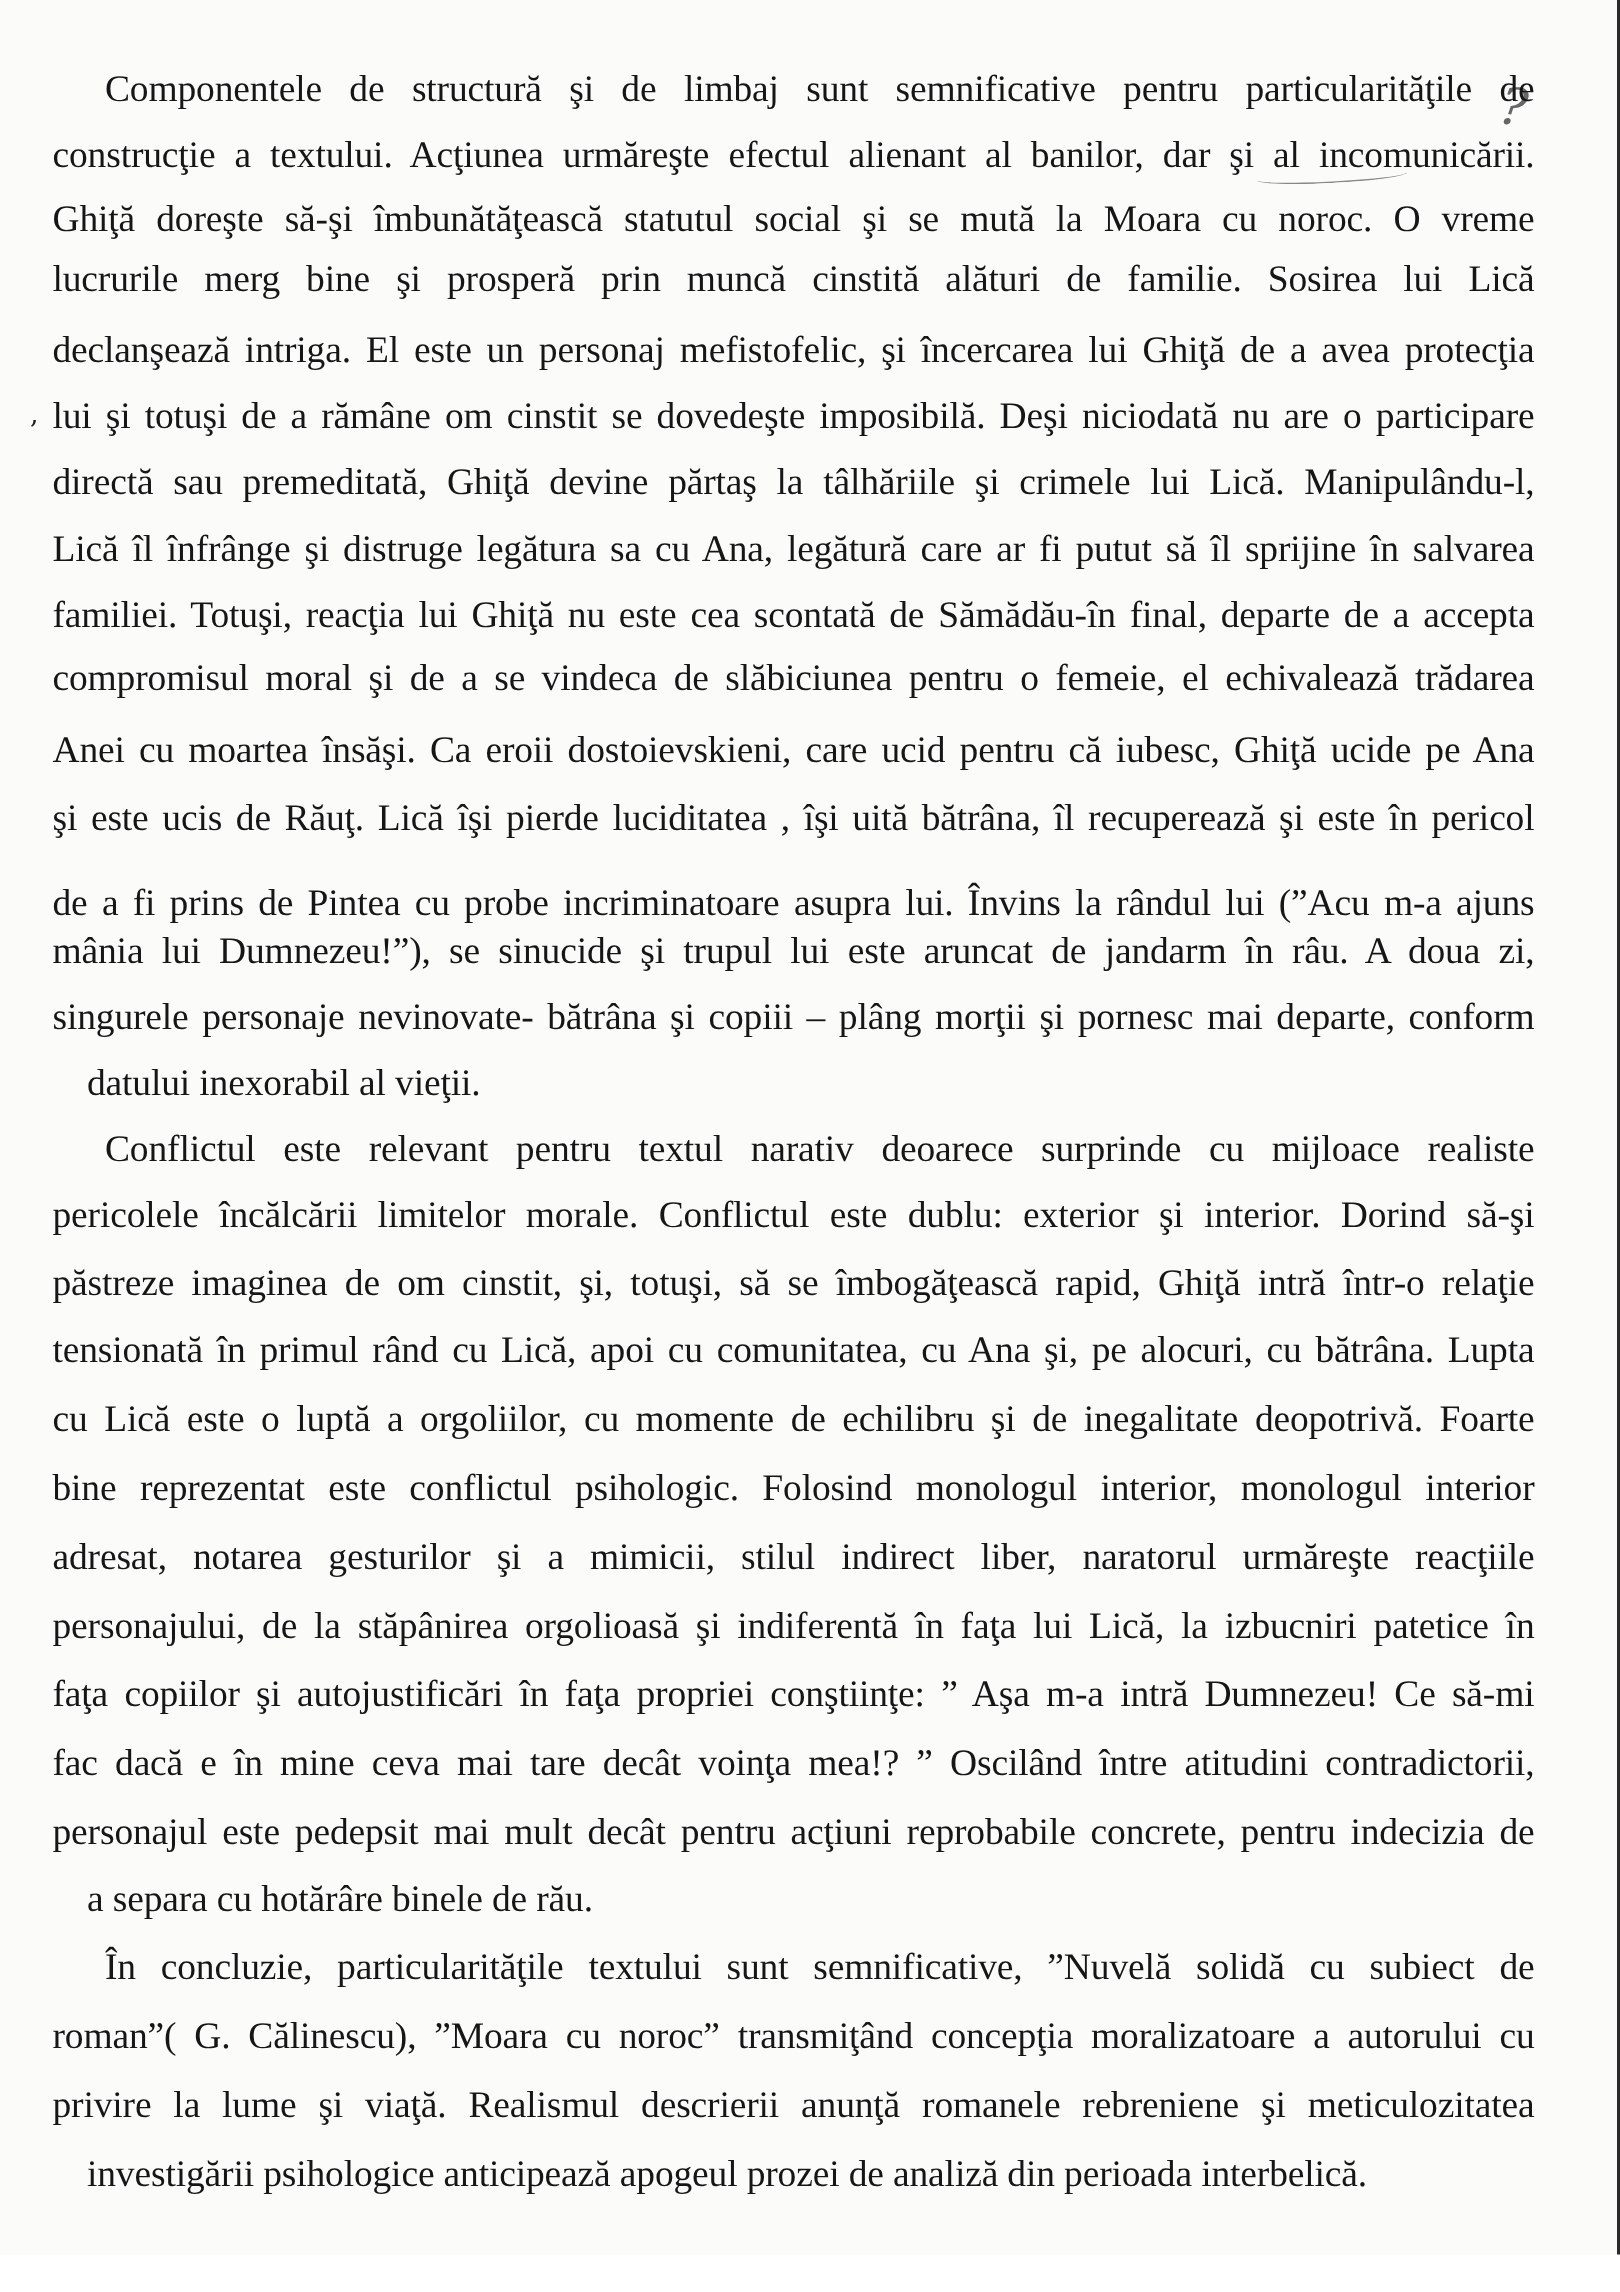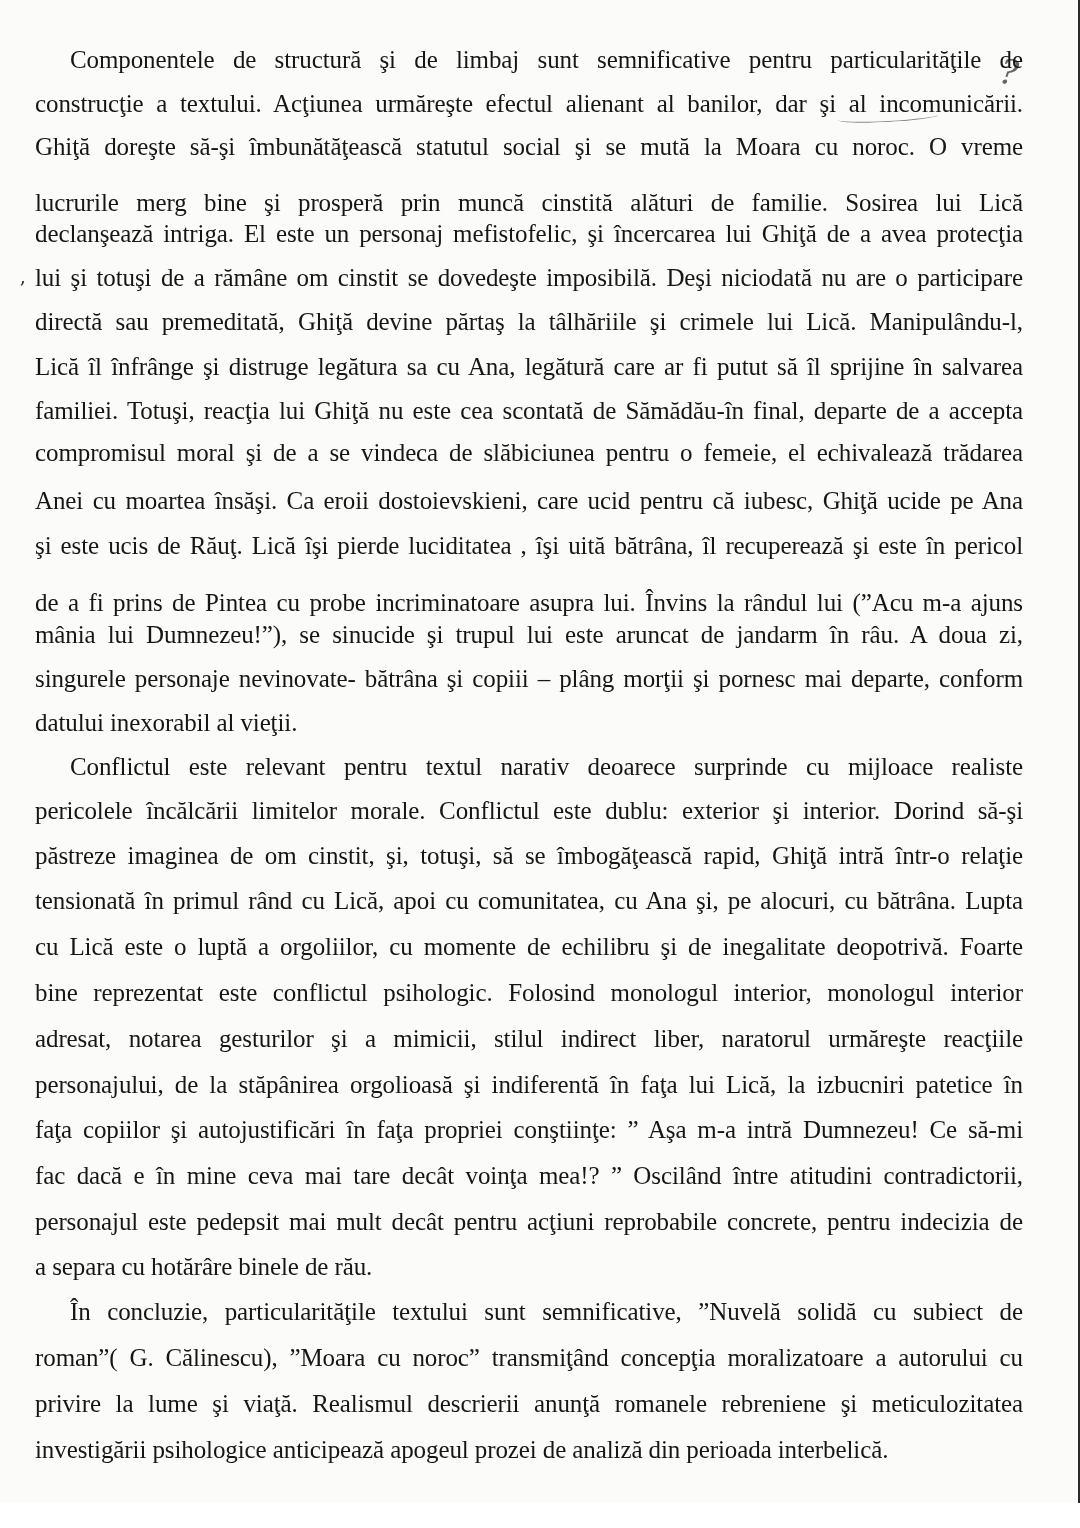--- a/index.html
+++ b/index.html
@@ -21,21 +21,21 @@
     left: 35px;
     width: 988px;
     font-size: 25px;
     line-height: 30px;
     white-space: nowrap;
     text-align: justify;
     text-align-last: justify;
     letter-spacing: -0.1px;
   }
   .line.indent { left: 70px; width: 953px; }
-  .line.last { text-align-last: left; }
+  .line.last { text-align-last: left; margin-left: 23px; }
   .margin-mark {
     position: absolute;
     font-family: "DejaVu Serif", serif;
     color: #555;
   }
   .question-mark { left: 1000px; top: 52px; font-size: 34px; transform: rotate(8deg); color: #666; font-style: italic; }
   .comma-mark { left: 20px; top: 266px; font-size: 18px; color: #222; }
   .underline-mark {
     position: absolute; left: 838px; top: 113px; width: 100px; height: 8px;
     border-bottom: 1.5px solid #888; border-radius: 0 0 50% 50%;
@@ -48,21 +48,21 @@
 <div class="paper">
 
   <span class="margin-mark question-mark">?</span>
   <span class="margin-mark comma-mark">,</span>
   <span class="underline-mark"></span>
 
   <div>
     <div class="line indent" style="top:45px">Componentele de structură şi de limbaj sunt semnificative pentru particularităţile de</div>
     <div class="line" style="top:89px">construcţie a textului. Acţiunea urmăreşte efectul alienant al banilor, dar şi al incomunicării.</div>
     <div class="line" style="top:132px">Ghiţă doreşte să-şi îmbunătăţească statutul social şi se mută la Moara cu noroc. O vreme</div>
-    <div class="line" style="top:188px">lucrurile merg bine şi prosperă prin muncă cinstită alături de familie. Sosirea lui Lică</div>
+    <div class="line" style="top:172px">lucrurile merg bine şi prosperă prin muncă cinstită alături de familie. Sosirea lui Lică</div>
     <div class="line" style="top:219px">declanşează intriga. El este un personaj mefistofelic, şi încercarea lui Ghiţă de a avea protecţia</div>
     <div class="line" style="top:263px">lui şi totuşi de a rămâne om cinstit se dovedeşte imposibilă. Deşi niciodată nu are o participare</div>
     <div class="line" style="top:307px">directă sau premeditată, Ghiţă devine părtaş la tâlhăriile şi crimele lui Lică. Manipulându-l,</div>
     <div class="line" style="top:352px">Lică îl înfrânge şi distruge legătura sa cu Ana, legătură care ar fi putut să îl sprijine în salvarea</div>
     <div class="line" style="top:396px">familiei. Totuşi, reacţia lui Ghiţă nu este cea scontată de Sămădău-în final, departe de a accepta</div>
     <div class="line" style="top:438px">compromisul moral şi de a se vindeca de slăbiciunea pentru o femeie, el echivalează trădarea</div>
     <div class="line" style="top:486px">Anei cu moartea însăşi. Ca eroii dostoievskieni, care ucid pentru că iubesc, Ghiţă ucide pe Ana</div>
     <div class="line" style="top:531px">şi este ucis de Răuţ. Lică îşi pierde luciditatea , îşi uită bătrâna, îl recuperează şi este în pericol</div>
     <div class="line" style="top:588px">de a fi prins de Pintea cu probe incriminatoare asupra lui. Învins la rândul lui (”Acu m-a ajuns</div>
     <div class="line" style="top:620px">mânia lui Dumnezeu!”), se sinucide şi trupul lui este aruncat de jandarm în râu. A doua zi,</div>

